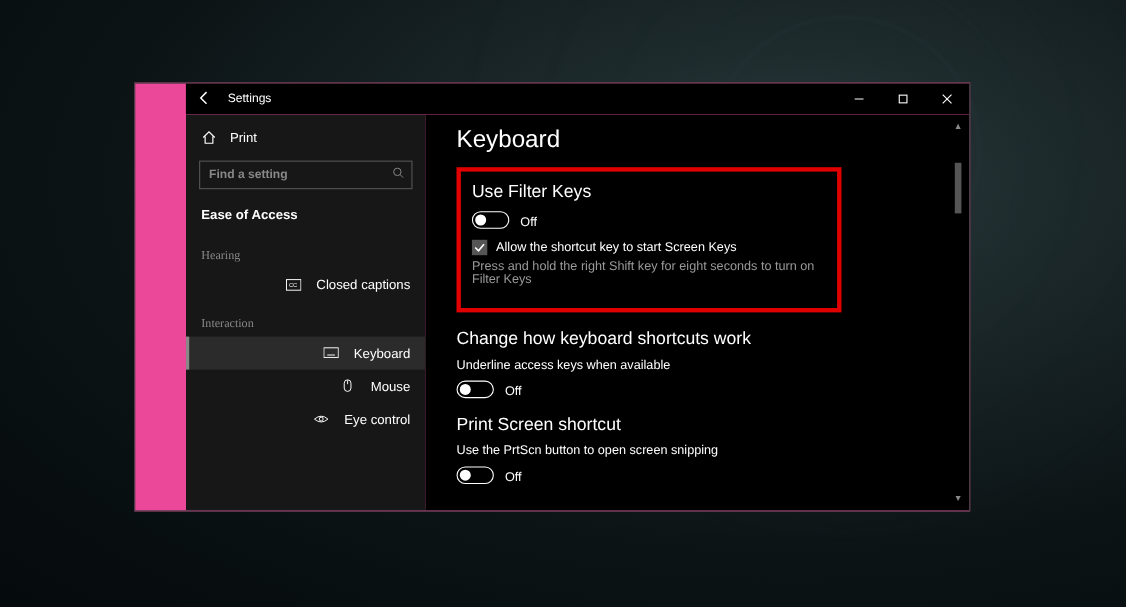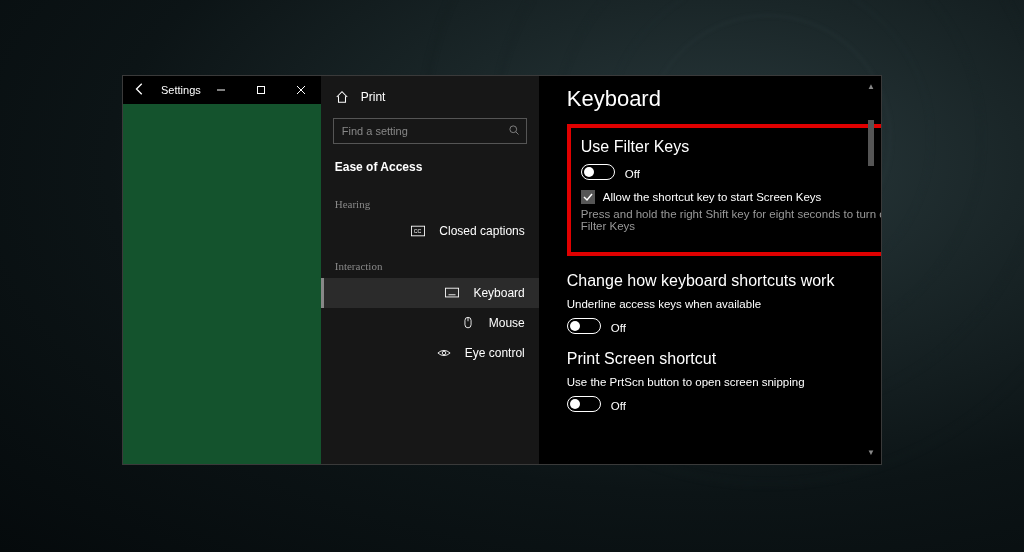--- a/index.html
+++ b/index.html
@@ -15,25 +15,26 @@
     radial-gradient(circle at 75% 25%, transparent 160px, rgba(30,45,48,0.3) 162px, transparent 166px),
     radial-gradient(circle at 75% 25%, transparent 210px, rgba(25,38,40,0.28) 213px, transparent 218px),
     radial-gradient(circle at 75% 25%, transparent 270px, rgba(22,33,35,0.25) 274px, transparent 280px),
     radial-gradient(circle at 75% 25%, transparent 340px, rgba(18,28,30,0.22) 345px, transparent 352px);
   filter: blur(1.5px);
 }
 .window {
   position: absolute;
   left: 122px; top: 75px;
   width: 760px; height: 390px;
-  background: #14532d;
+  background: #ec4899;
   border: 1px solid #3a3a3a;
   display: flex;
-  flex-direction: row;
+  flex-direction: column;
   color: #fff;
+  padding-left: 46px;
 }
 .titlebar {
   height: 28px;
   display: flex;
   align-items: center;
   justify-content: space-between;
   padding-left: 10px;
   background: #000;
 }
 .titlebar-left { display: flex; align-items: center; gap: 14px; }
@@ -64,21 +65,21 @@
   border: 1px solid #555;
   background: #171717;
   height: 26px;
   display: flex;
   align-items: center;
   padding: 0 6px 0 8px;
   justify-content: space-between;
 }
 .search-input {
   background: transparent; border: none; outline: none;
-  color: #bbb; font-size: 11px; width: 150px;
+  color: #bbb; font-size: 11px; width: 150px; font-weight: bold;
 }
 .search-input::placeholder { color: #888; }
 .search-icon svg { width: 12px; height: 12px; }
 .category-title {
   font-size: 12px; font-weight: 600;
   color: #fff;
   padding: 6px 14px 10px 14px;
 }
 .subheader {
   font-size: 11px; color: #888;

